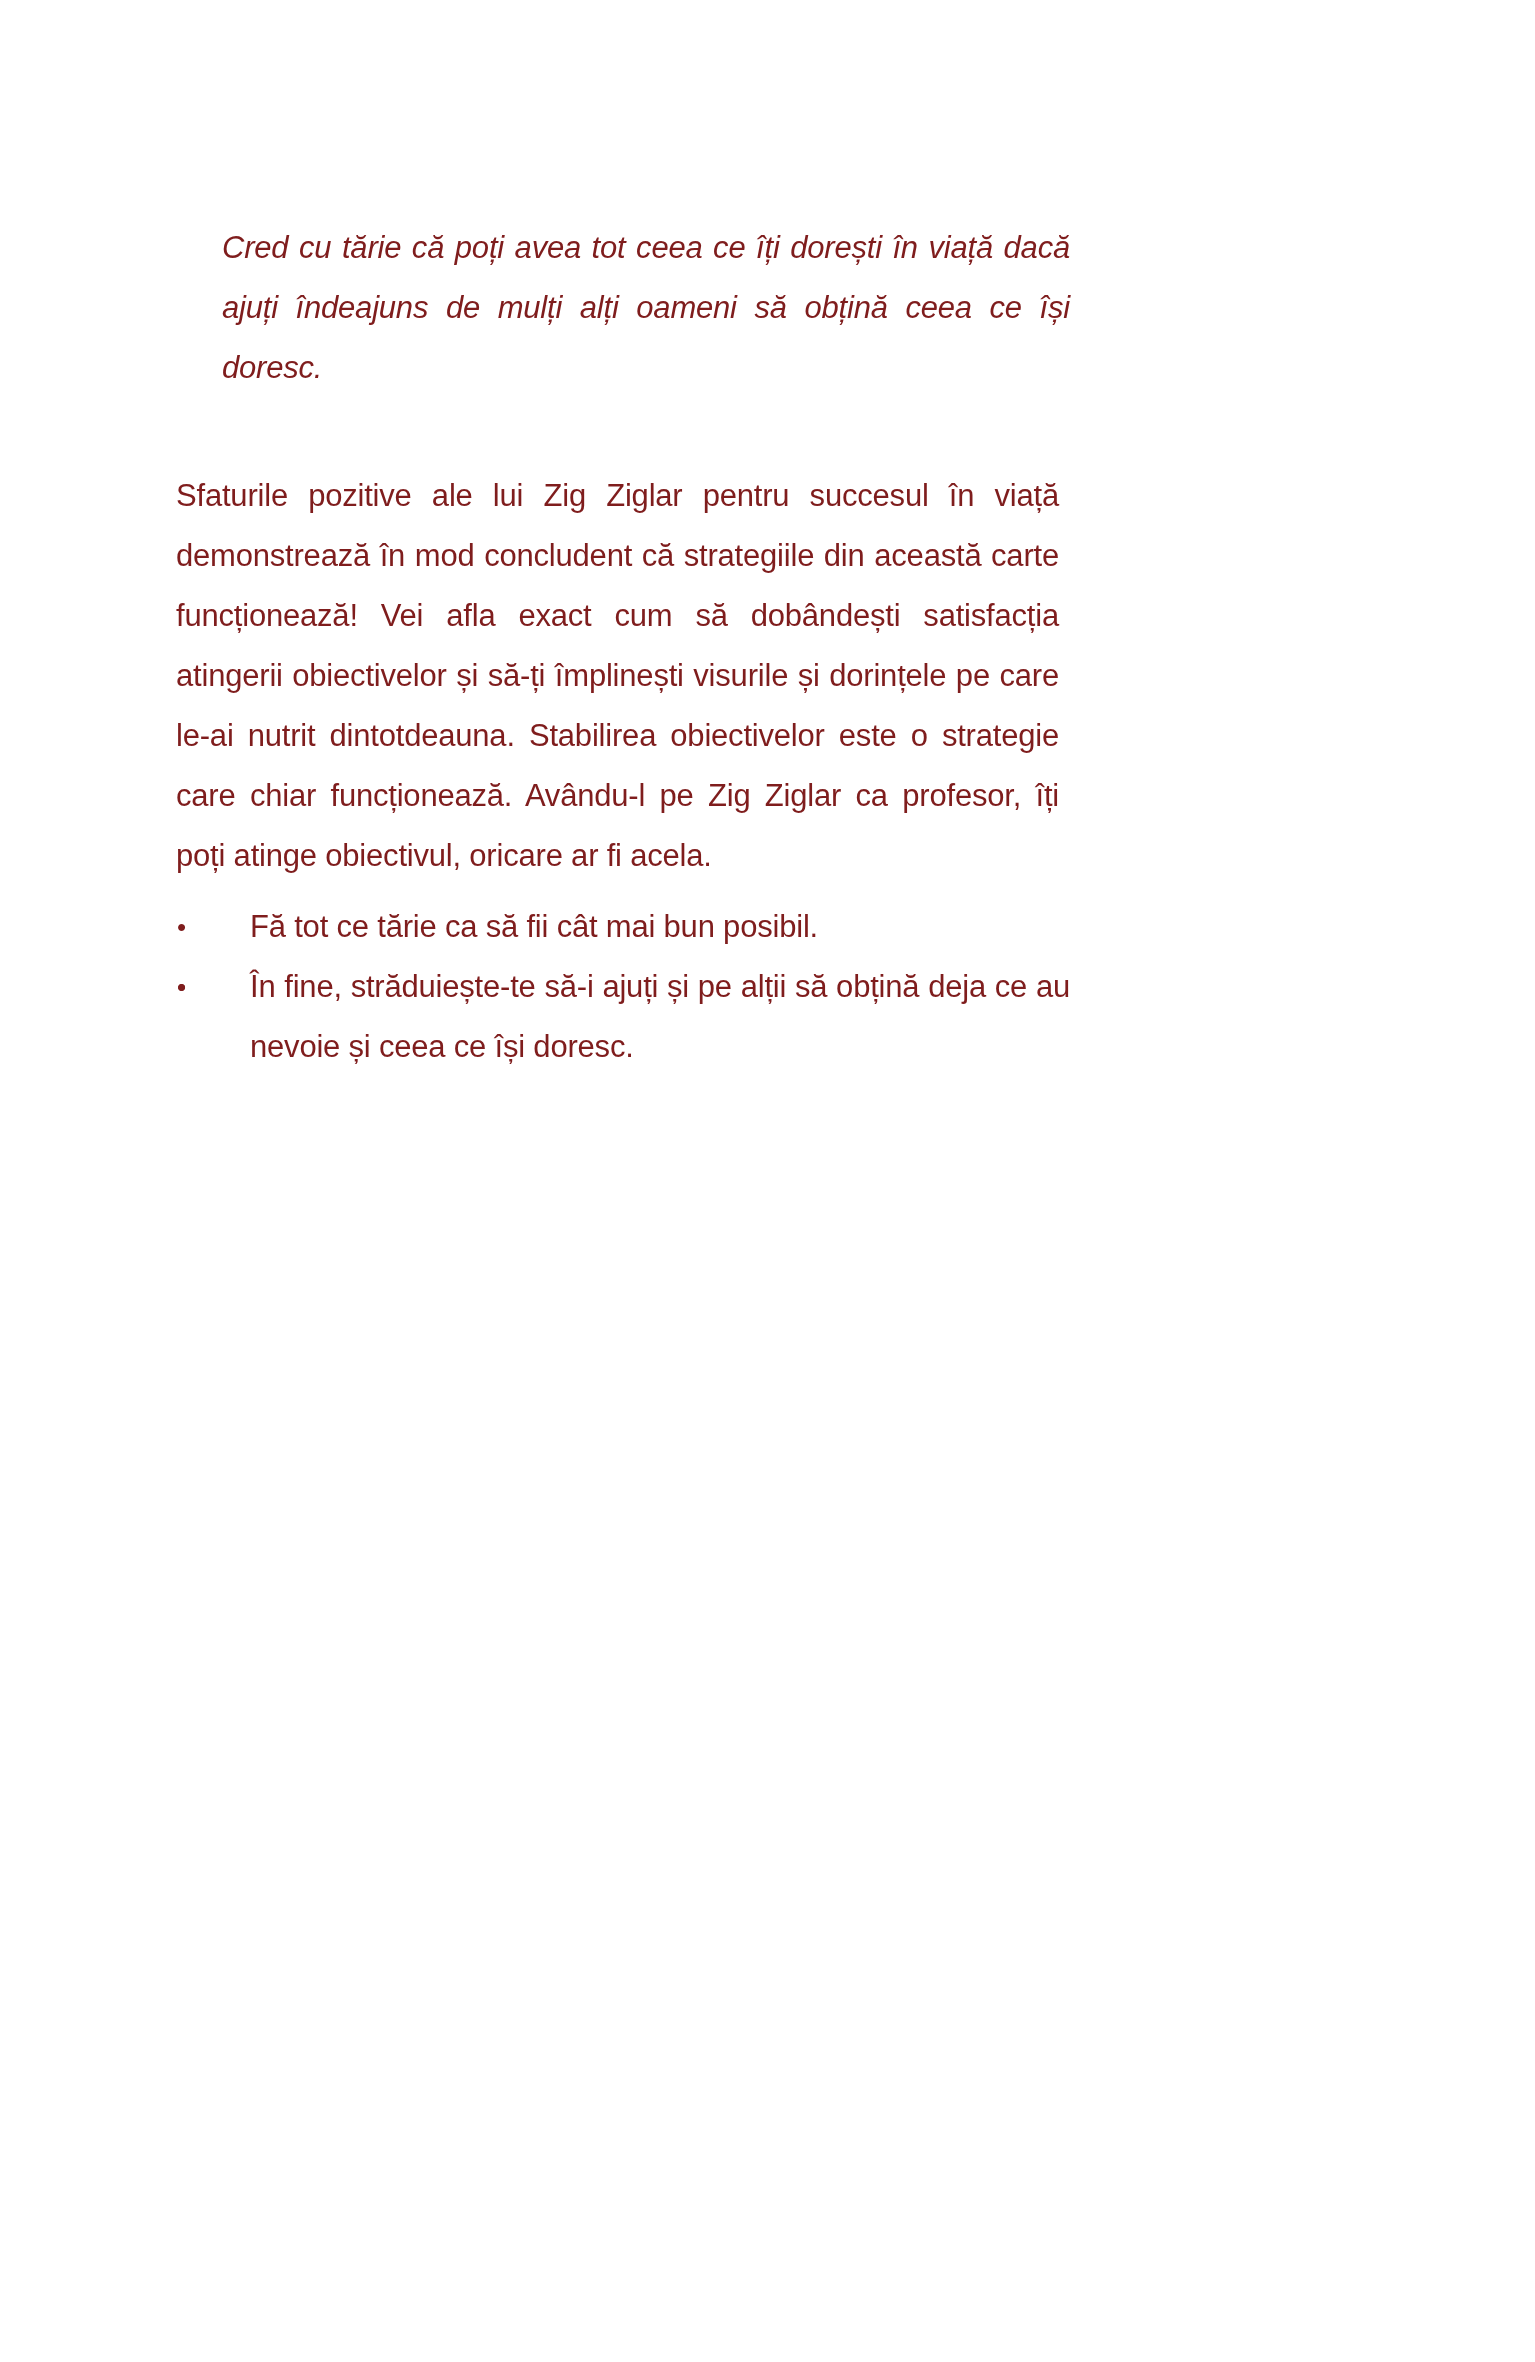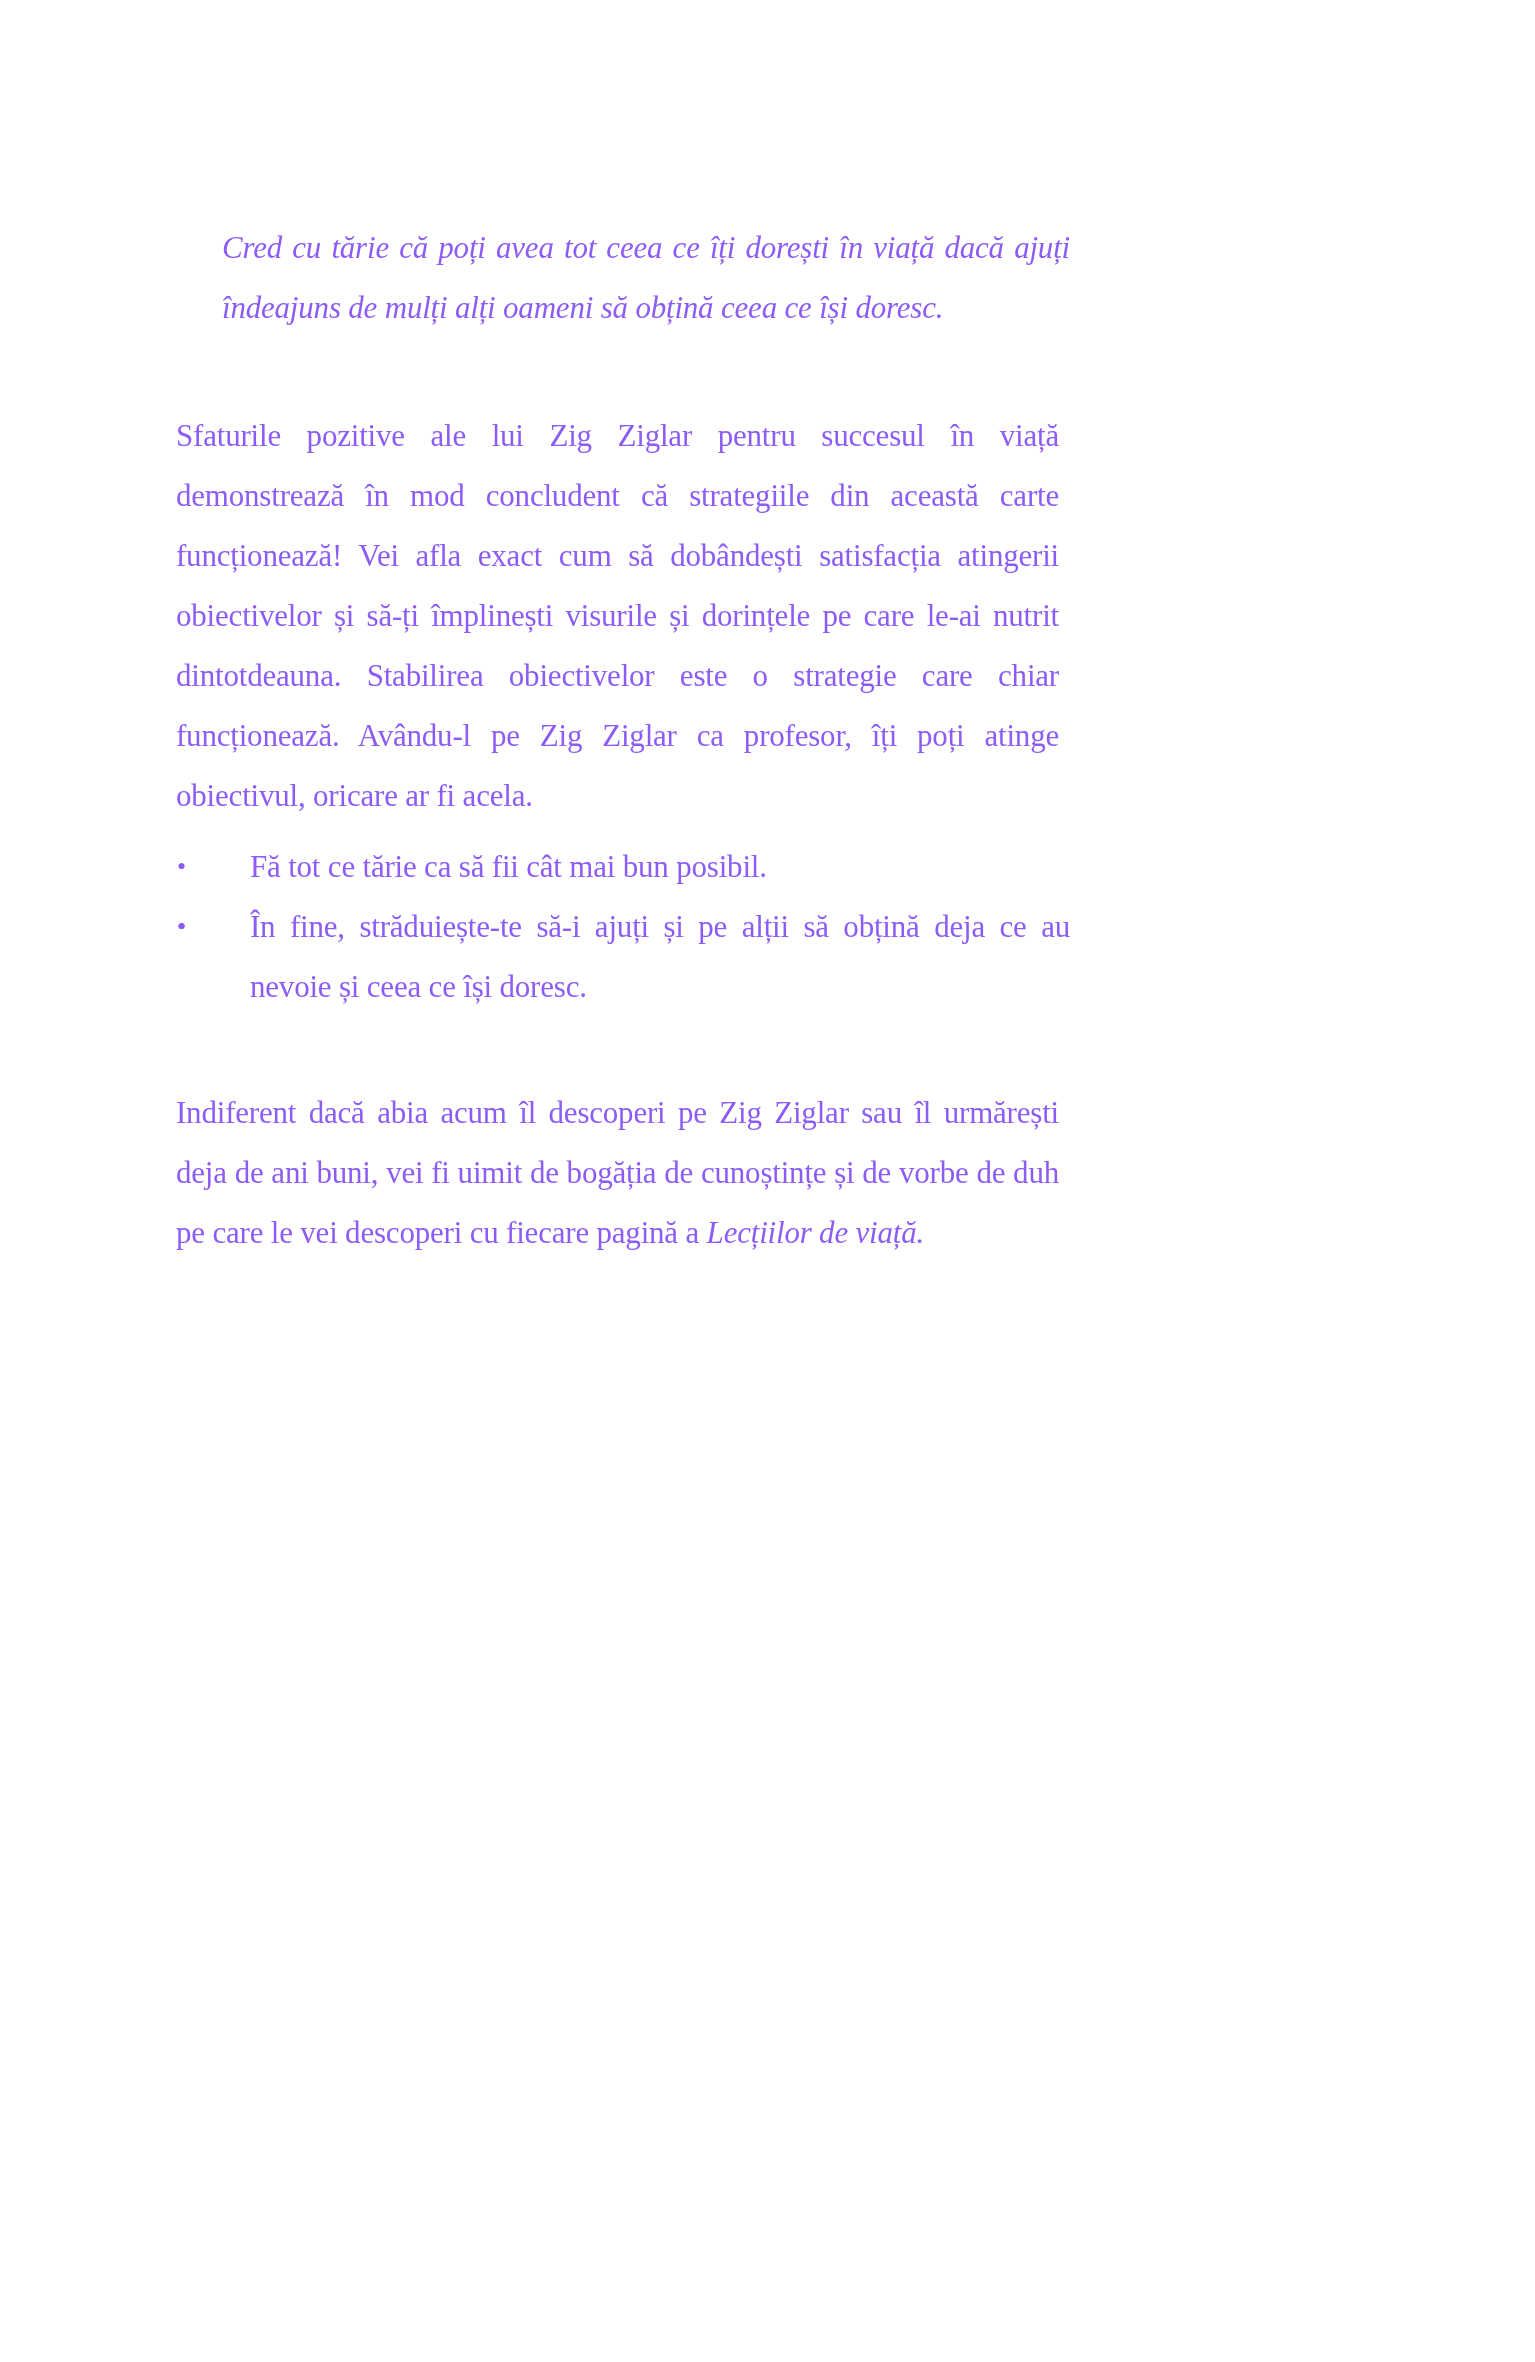--- a/index.html
+++ b/index.html
@@ -18,24 +18,24 @@
     left: 0; top: 0;
     width: 1535px;
     height: 2362px;
     background: #ffffff;
   }
   .text-column {
     position: absolute;
     left: 165px;
     top: 218px;
     width: 905px;
-    font-family: Liberation Serif, serif;
+    font-family: Liberation Sans, sans-serif;
     font-size: 31px;
     line-height: 60px;
-    color: #8b5cf6;
+    color: #7f1d1d;
     letter-spacing: -0.2px;
     text-align: justify;
   }
   .epigraph {
     margin: 0 0 68px 57px;
     font-style: italic;
   }
   .para {
     margin: 11px;
   }
@@ -83,16 +83,15 @@
       </li>
       <li>
         <span class="bullet-marker">•</span>
       </li>
       <li>
         <span class="bullet-marker">•</span>
         <span>În fine, străduiește-te să-i ajuți și pe alții să obțină deja ce au nevoie și ceea ce își doresc.</span>
       </li>
     </ul>
 
-    <p class="para para-last"><span>Indiferent dacă abia acum îl descoperi pe Zig Ziglar sau îl urmărești deja de ani buni, vei fi uimit de bogăția de cunoștințe și de vorbe de duh pe care le vei descoperi cu fiecare pagină a </span><span class="italic-run">Lecțiilor de viață.</span></p>
 
   </section>
 </main>
 
 </body></html>

